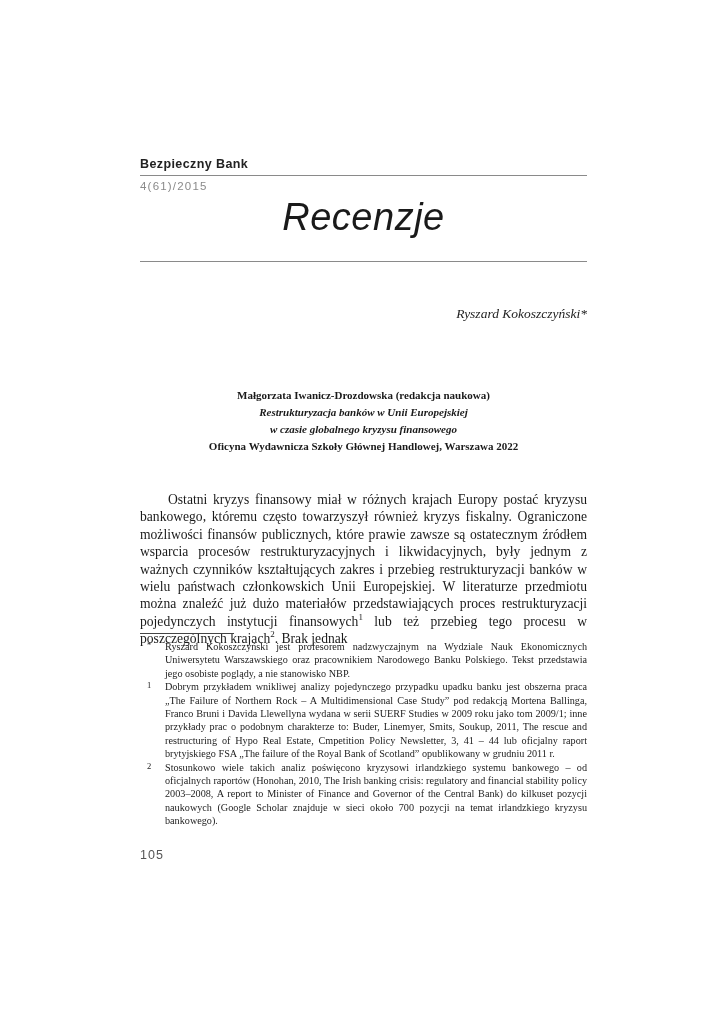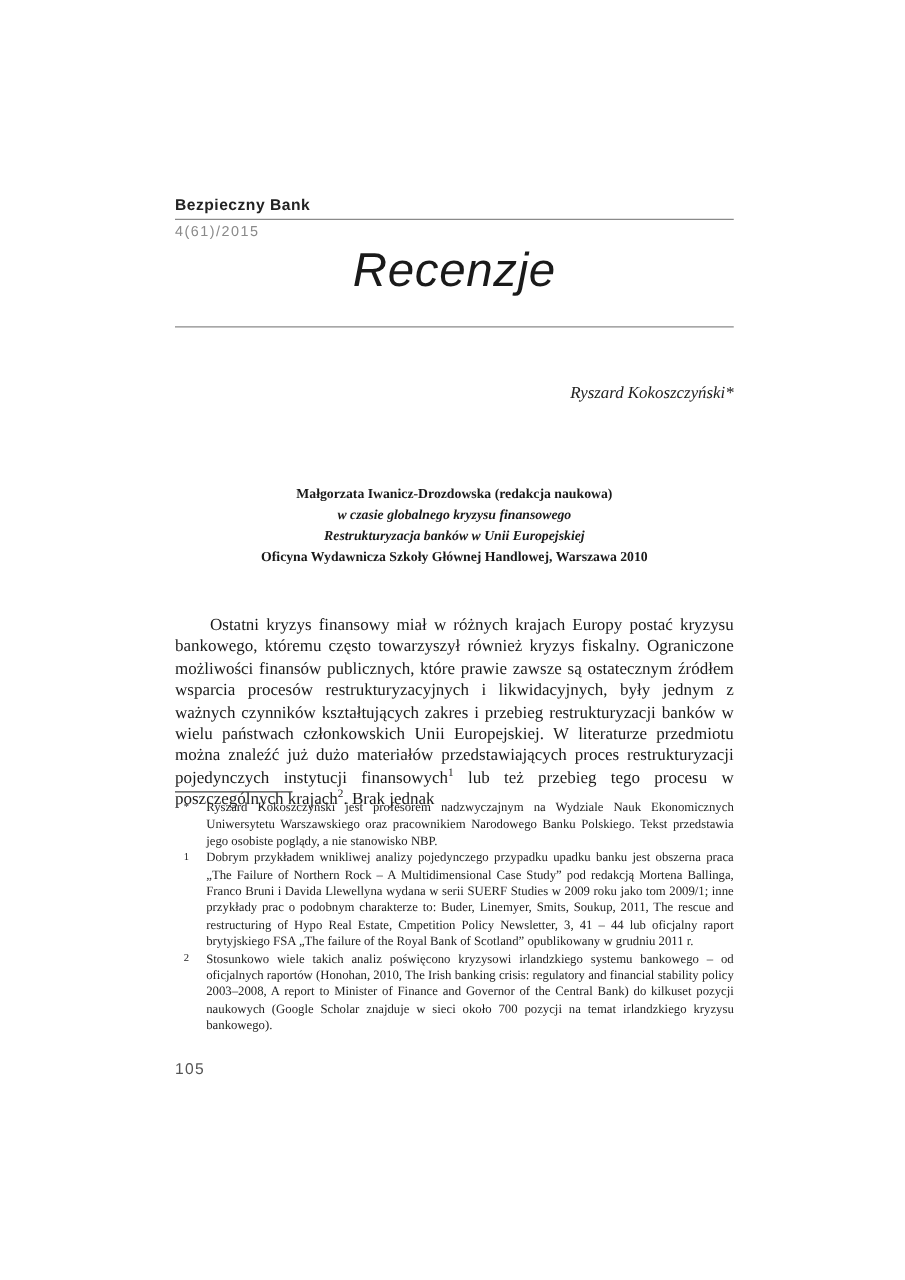--- a/index.html
+++ b/index.html
@@ -89,23 +89,23 @@
   <div class="header-rule"></div>
   <div class="issue">4(61)/2015</div>
 
   <div class="page-title">Recenzje</div>
   <div class="title-rule"></div>
 
   <div class="author">Ryszard Kokoszczyński*</div>
 
   <div class="book-block">
     <div>Małgorzata Iwanicz-Drozdowska (redakcja naukowa)</div>
+    <div class="italic">Restrukturyzacja banków w Unii Europejskiej</div>
     <div class="italic">w czasie globalnego kryzysu finansowego</div>
-    <div class="italic">Restrukturyzacja banków w Unii Europejskiej</div>
-    <div>Oficyna Wydawnicza Szkoły Głównej Handlowej, Warszawa 2010</div>
+    <div>Oficyna Wydawnicza Szkoły Głównej Handlowej, Warszawa 2022</div>
   </div>
 
   <p class="body-par"><span>Ostatni kryzys finansowy miał w różnych krajach Europy postać kryzysu bankowego, któremu często towarzyszył również kryzys fiskalny. Ograniczone możliwości finansów publicznych, które prawie zawsze są ostatecznym źródłem wsparcia procesów restrukturyzacyjnych i likwidacyjnych, były jednym z ważnych czynników kształtujących zakres i przebieg restrukturyzacji banków w wielu państwach członkowskich Unii Europejskiej. W literaturze przedmiotu można znaleźć już dużo materiałów przedstawiających proces restrukturyzacji pojedynczych instytucji finansowych</span><sup>1</sup><span> lub też przebieg tego procesu w poszczególnych krajach</span><sup>2</sup><span>. Brak jednak</span></p>
 
   <div class="footnote-rule"></div>
 
   <div class="footnotes">
     <div class="footnote">
       <span class="fn-marker">*</span>
       <span>Ryszard Kokoszczyński jest profesorem nadzwyczajnym na Wydziale Nauk Ekonomicznych Uniwersytetu Warszawskiego oraz pracownikiem Narodowego Banku Polskiego. Tekst przedstawia jego osobiste poglądy, a nie stanowisko NBP.</span>

